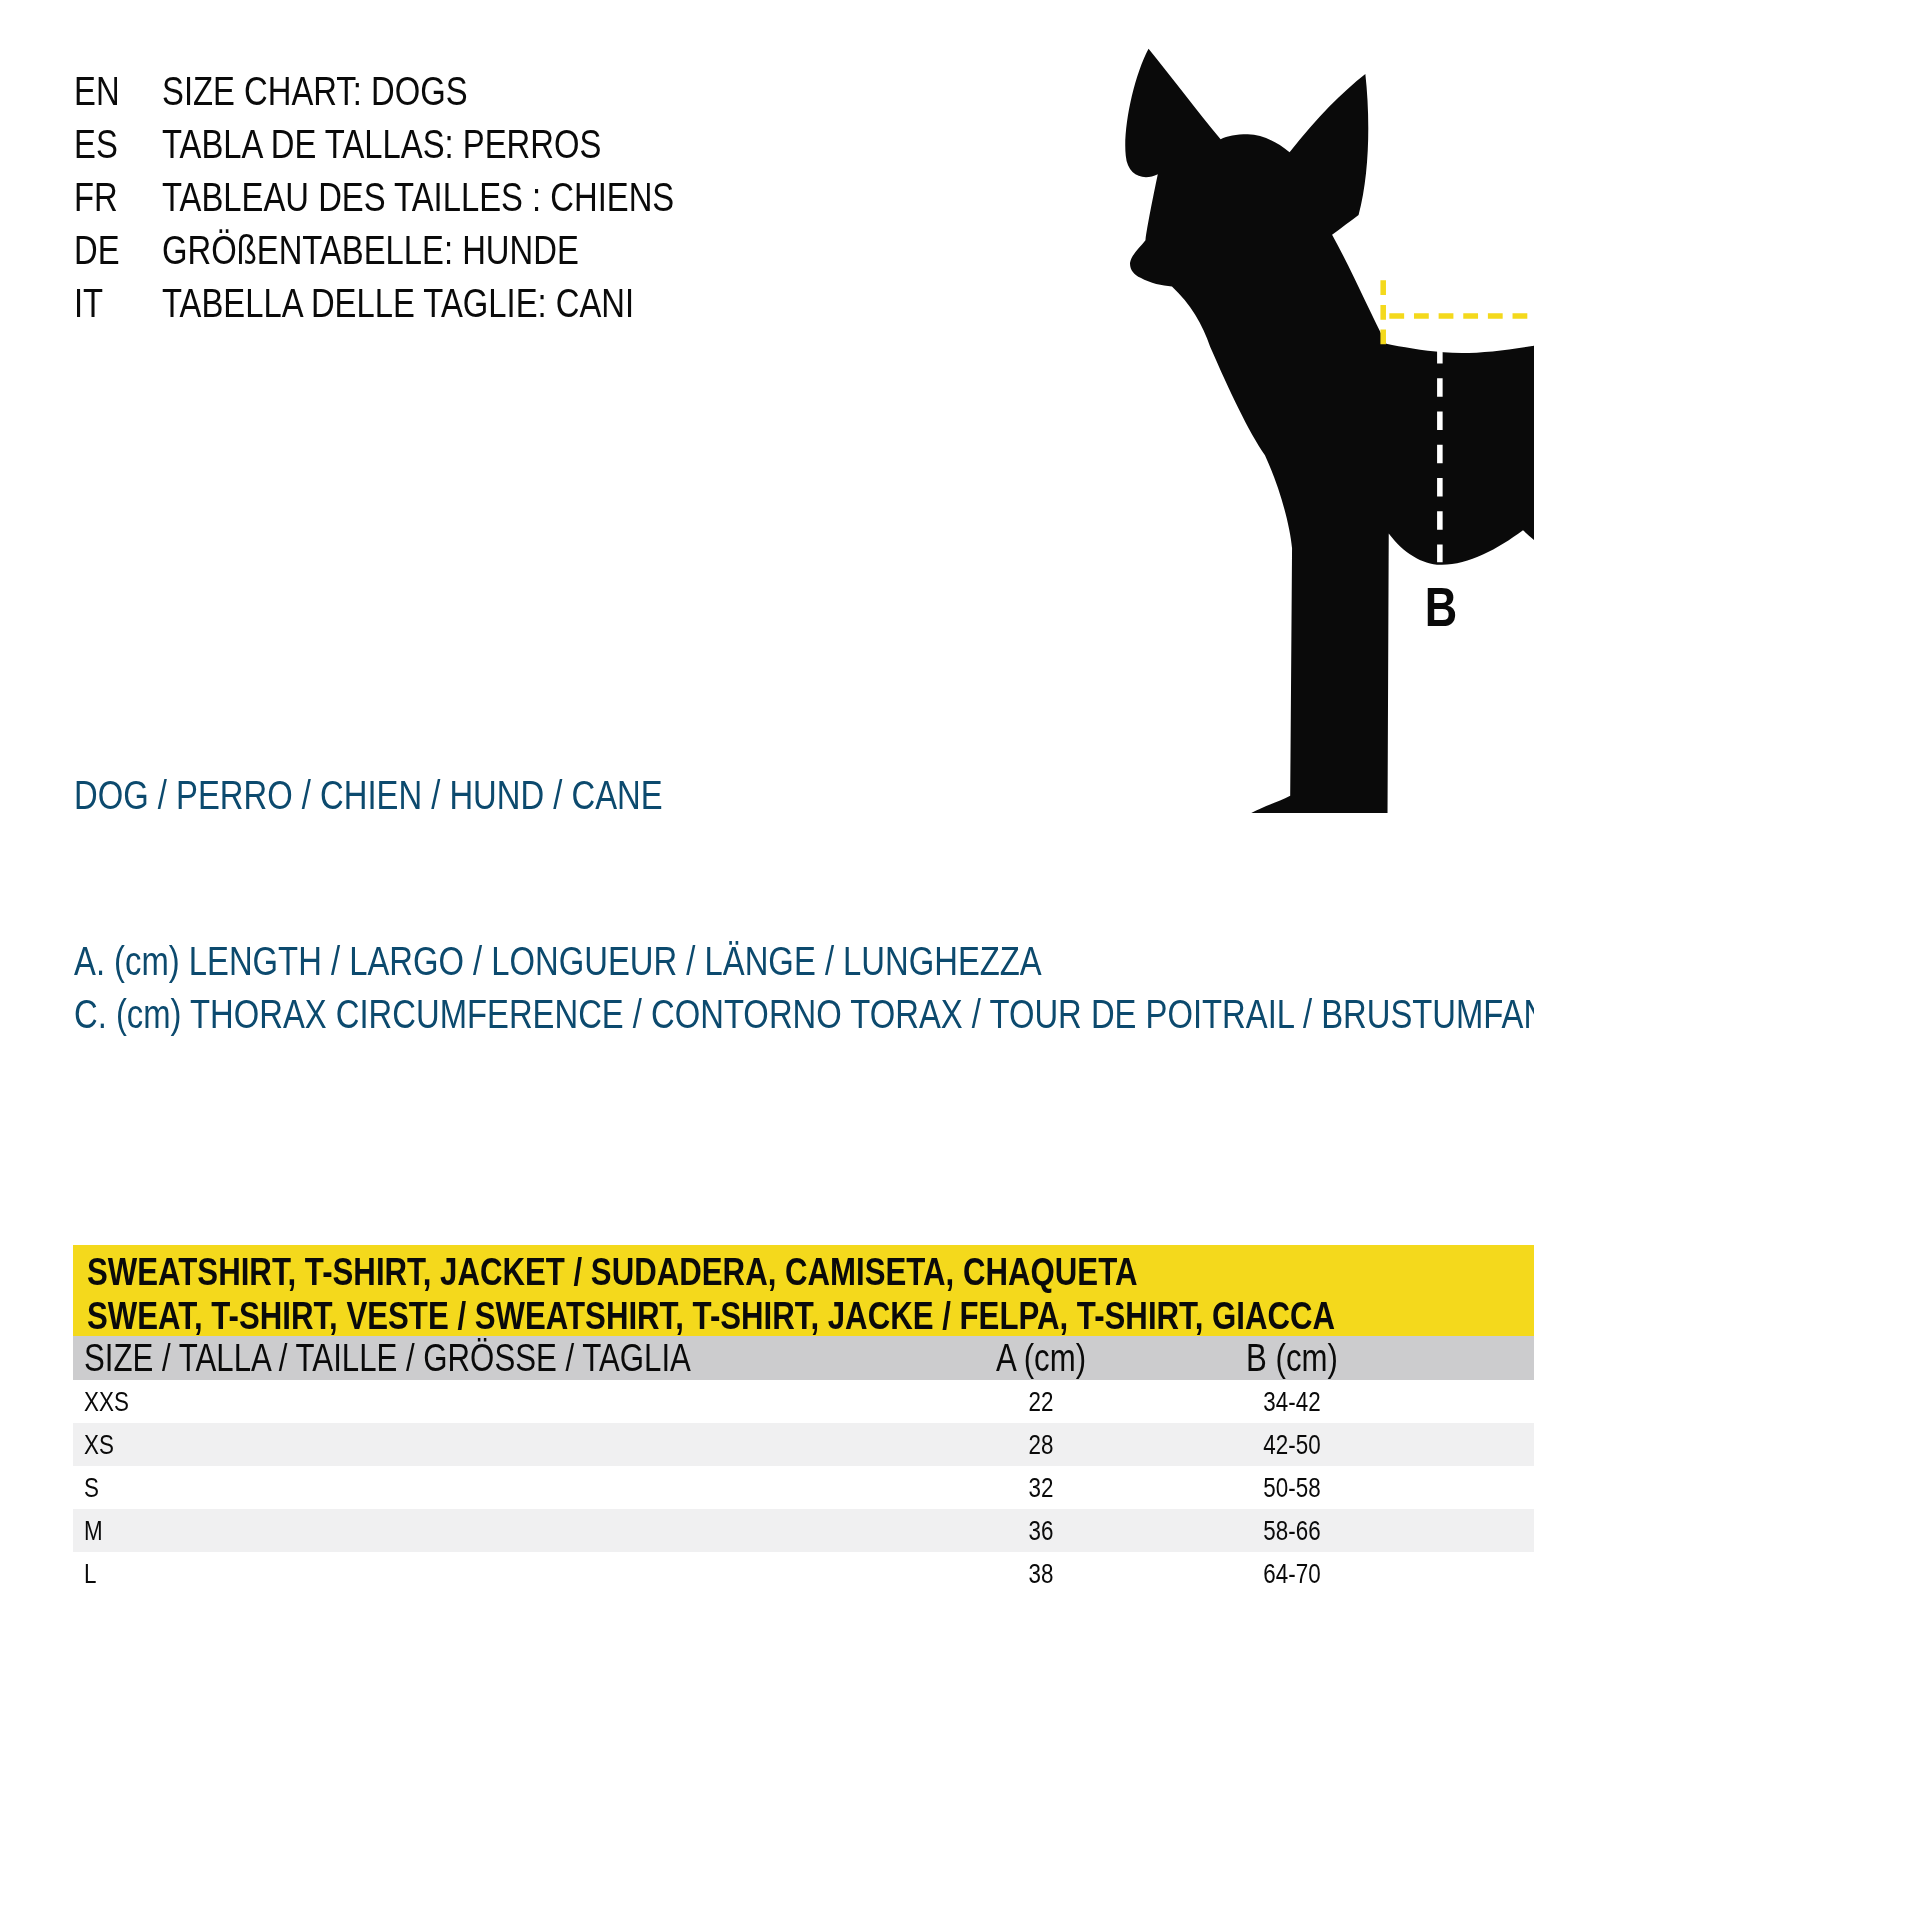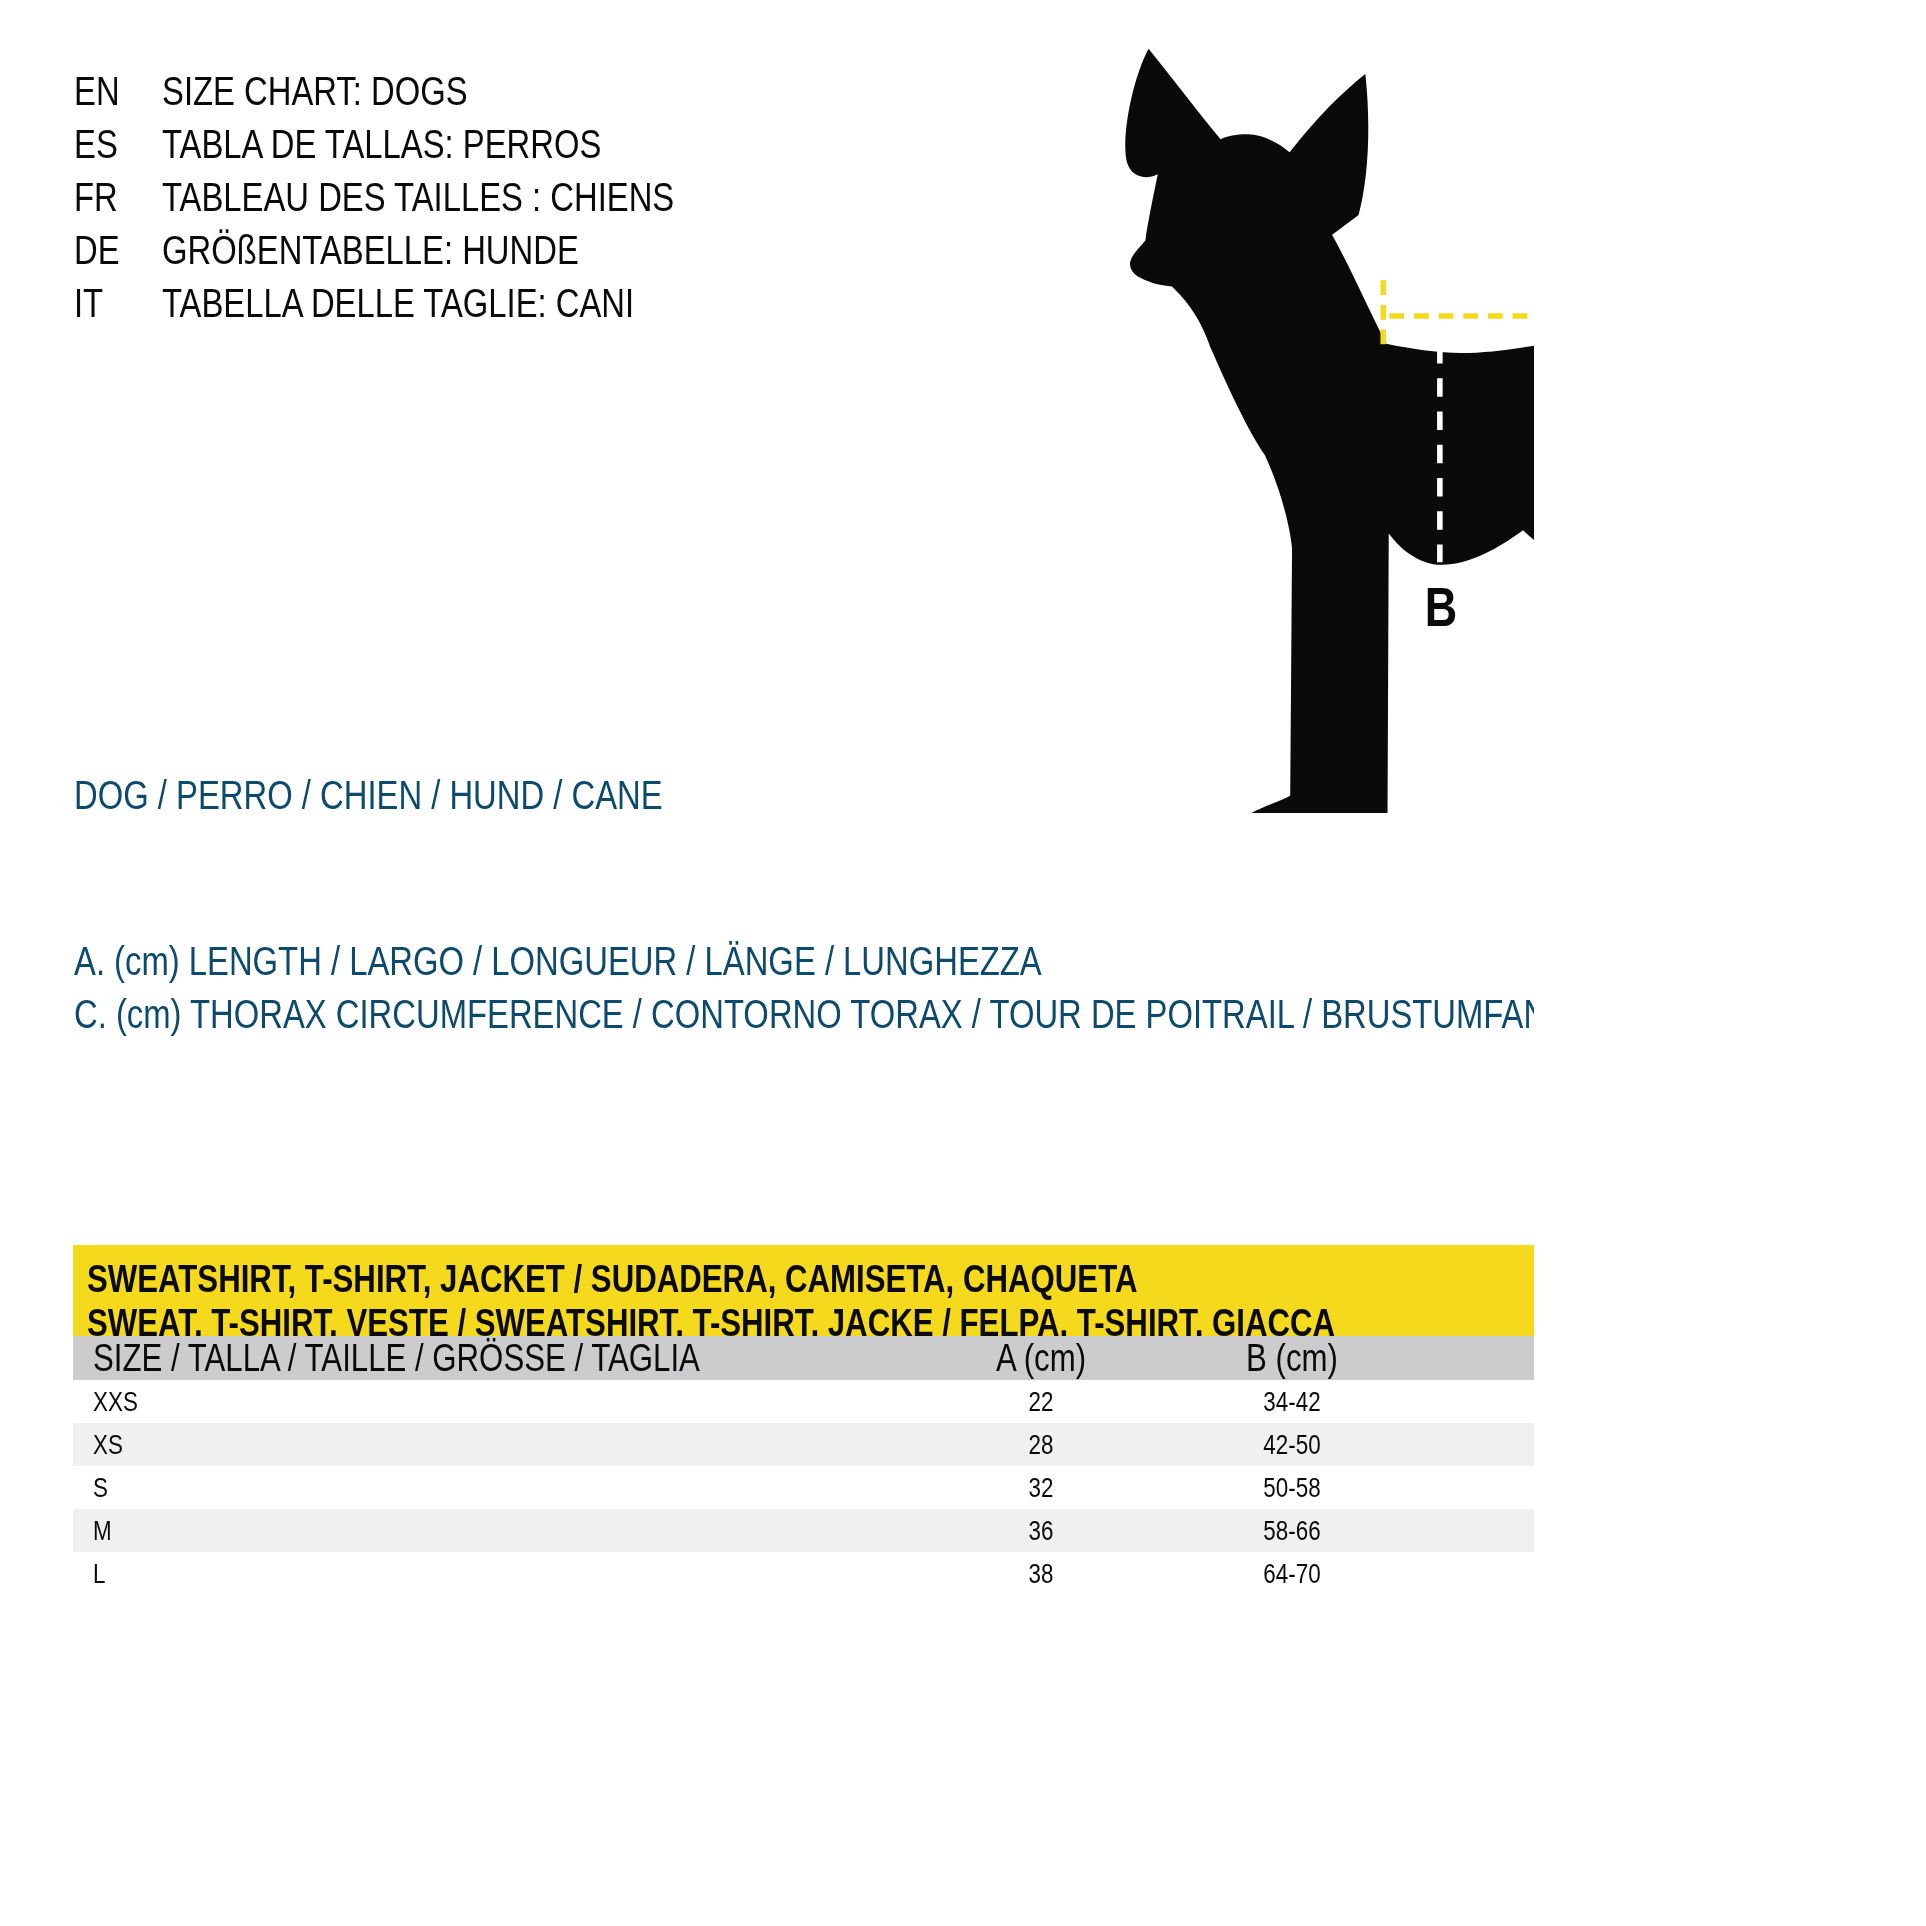--- a/index.html
+++ b/index.html
@@ -17,25 +17,25 @@
 
   
   .lang-row{position:absolute;left:74px;height:53px;font-size:41px;line-height:1;}
   .lang-code{position:absolute;left:0;top:0;}
   .lang-label{position:absolute;left:88px;top:0;}
 
   
   #size-table{position:absolute;left:73px;top:1245px;width:1771px;}
   .banner{background:#F4D91C;height:91px;padding:0;}
   .banner-line{position:relative;left:13.6px;font-size:39px;font-weight:700;line-height:44px;white-space:nowrap;}
-  .banner-line:first-child{padding-top:12px;}
+  .banner-line:first-child{padding-top:5px;}
   .thead{position:relative;background:#CCCCCE;height:44px;font-size:39px;line-height:44px;}
   .trow{position:relative;height:43px;font-size:28px;line-height:43px;}
   .row-alt{background:#F0F0F1;}
-  .cell-label{position:absolute;left:20px;top:0;}
+  .cell-label{position:absolute;left:11px;top:0;}
   .cell-a{position:absolute;left:968px;top:0;transform:translateX(-50%);}
   .cell-b{position:absolute;left:1219px;top:0;transform:translateX(-50%);}
 
   
   #dog-figure{position:absolute;left:1115px;top:37px;width:715px;height:776px;}
 </style>
 </head>
 <body>
 
 <div id="canvas">

